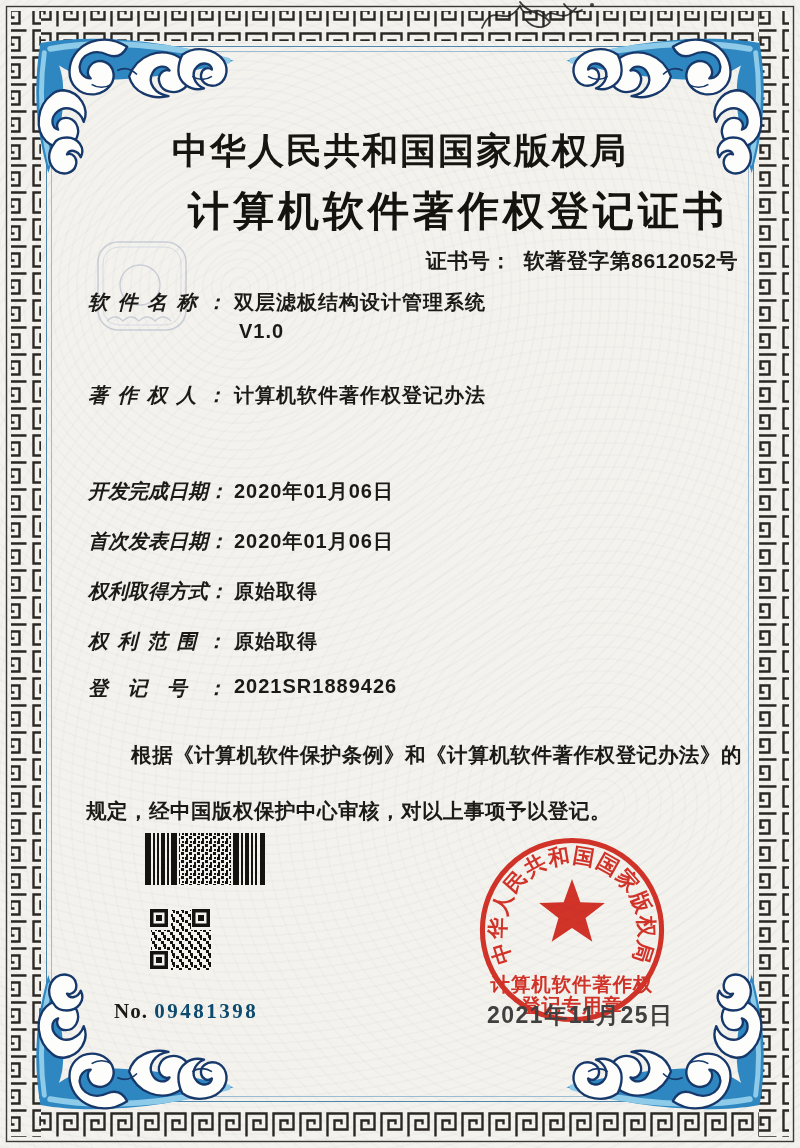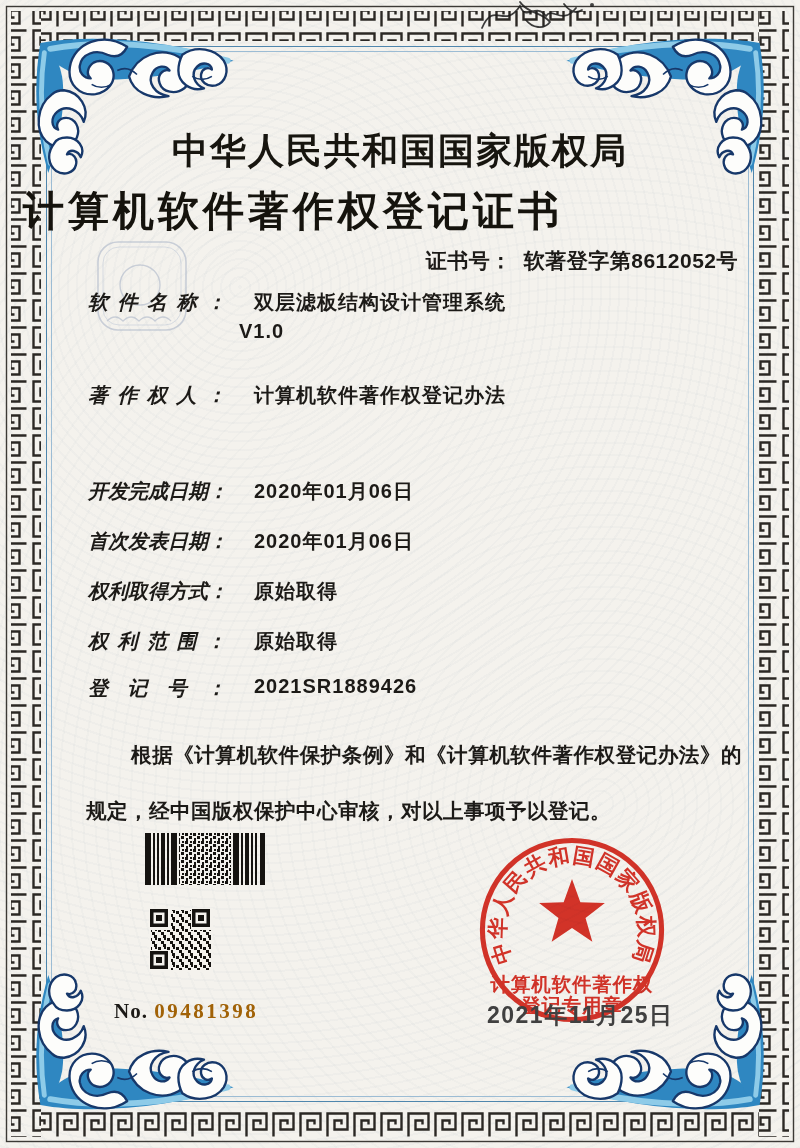--- a/index.html
+++ b/index.html
@@ -23,53 +23,53 @@
   .c-bl{left:33px;bottom:37px;transform:scaleY(-1);}
   .c-br{right:33px;bottom:37px;transform:scale(-1,-1);}
 
   
   .issuer{
     position:absolute;top:127px;left:0;width:800px;text-align:center;
     font-family:"Liberation Serif","DejaVu Serif",serif;
     font-size:36px;font-weight:900;letter-spacing:2px;color:#17150f;z-index:4;
   }
   .cert-title{
-    position:absolute;top:184px;left:0;width:728px;text-align:left;
+    position:absolute;top:184px;left:0;width:728px;text-align:right;
     font-family:"Liberation Serif","DejaVu Serif",serif;
-    font-size:41px;font-weight:900;letter-spacing:4px;color:#15130d;z-index:4;padding-left:23px;
+    font-size:41px;font-weight:900;letter-spacing:4px;color:#15130d;z-index:4;
   }
   .certno{
     position:absolute;top:247px;right:62px;z-index:4;
     font-size:21px;font-weight:700;letter-spacing:0.5px;
   }
   .certno .lbl{margin-right:12px;}
 
   
   .row{position:absolute;left:88px;z-index:4;font-size:20px;font-weight:700;white-space:nowrap;}
   .f-label{display:inline-block;width:138px;text-align:justify;text-align-last:justify;vertical-align:top;font-style:italic;}
-  .f-value{margin-left:28px;letter-spacing:1px;}
+  .f-value{margin-left:8px;letter-spacing:1px;}
   .v2{position:absolute;left:151px;top:31px;letter-spacing:1px;}
   .r0{top:289px;} .r1{top:382px;} .r2{top:478px;} .r3{top:528px;}
   .r4{top:578px;} .r5{top:628px;} .r6{top:675px;}
 
   .statement{
     position:absolute;left:86px;top:727px;width:656px;z-index:4;
     font-size:20.5px;font-weight:600;line-height:56px;letter-spacing:0.5px;
     text-indent:2.2em;text-align:justify;
   }
 
   
   .barcode{position:absolute;left:145px;top:833px;z-index:4;}
   .qrcode{position:absolute;left:149px;top:908px;z-index:4;}
   .serial{
     position:absolute;left:114px;top:999px;z-index:5;
     font-family:"Liberation Serif","DejaVu Serif",serif;
     font-size:21px;font-weight:700;letter-spacing:1px;
   }
-  .serial .num{color:#a16207;letter-spacing:2.5px;font-weight:600;}
+  .serial .num{color:#0c4a6e;letter-spacing:2.5px;font-weight:600;}
   .seal{position:absolute;left:458px;top:816px;z-index:4;mix-blend-mode:multiply;opacity:0.93;}
   .issue-date{
     position:absolute;left:487px;top:1000px;z-index:6;
     font-size:23px;font-weight:700;letter-spacing:1.5px;color:#404040;
   }
   .emboss{position:absolute;left:95px;top:239px;z-index:2;opacity:0.55;}
   .scribble{position:absolute;left:424px;top:0;z-index:6;}
 </style>
 </head>
 <body>

